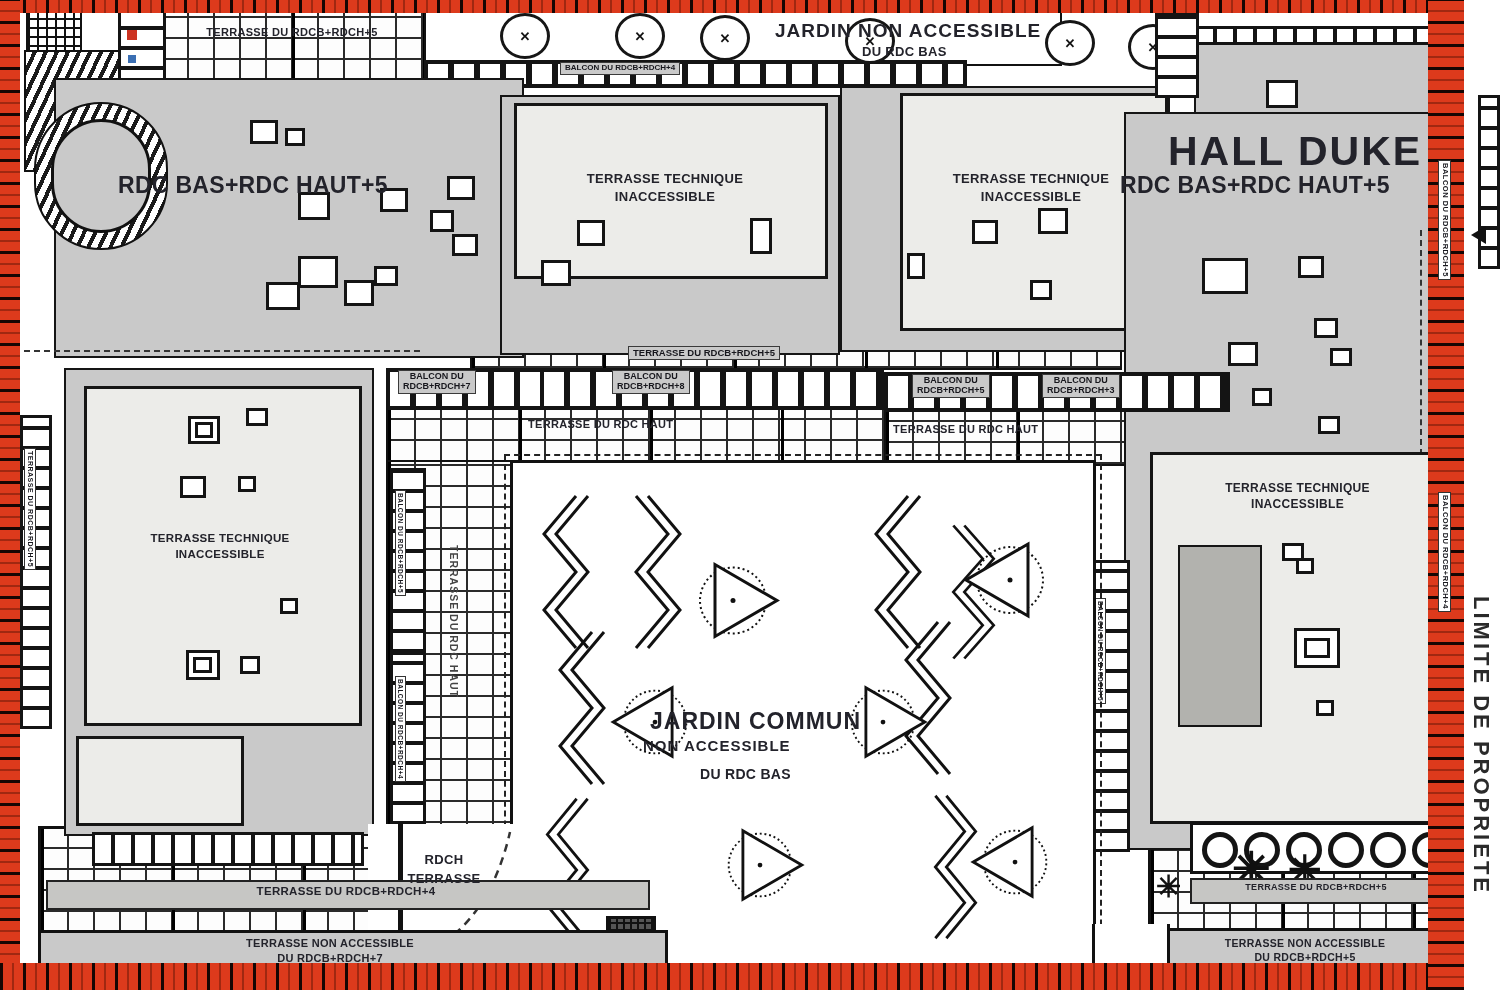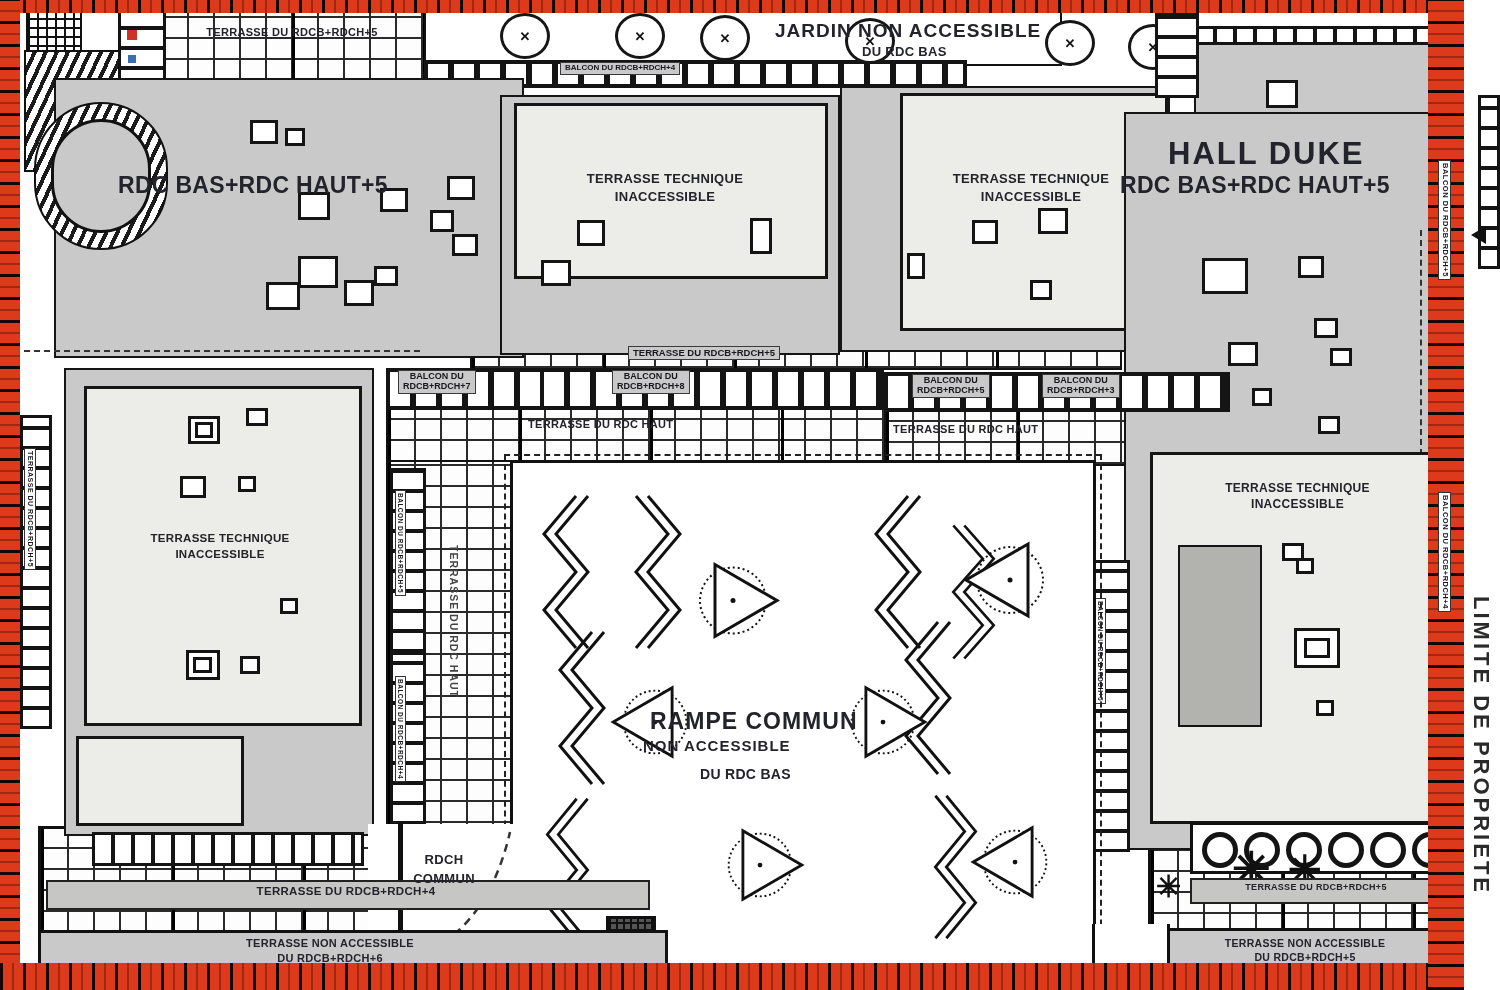--- a/index.html
+++ b/index.html
@@ -280,21 +280,21 @@
   <div class="vchip" style="left:1438px;top:160px;font-size:7.5px">BALCON DU RDCB+RDCH+5</div>
   <div class="vchip" style="left:1438px;top:492px;font-size:7.5px">BALCON DU RDCB+RDCH+4</div>
   <div class="a ladv" style="left:1478px;top:95px;width:16px;height:168px"></div>
   <div class="arrow-left" style="left:1462px;top:226px"></div>
 
   <div class="L C" style="left:158px;top:26px;width:268px;font-size:11px">TERRASSE DU RDCB+RDCH+5</div>
   <div class="L" style="left:775px;top:20px;font-size:19px;letter-spacing:1px">JARDIN NON ACCESSIBLE</div>
   <div class="L" style="left:862px;top:44px;font-size:13px">DU RDC BAS</div>
 
   <div class="L" style="left:118px;top:172px;font-size:23px">RDC BAS+RDC HAUT+5</div>
-  <div class="L" style="left:1168px;top:136px;font-size:31px;letter-spacing:2px">HALL DUKE</div>
+  <div class="L" style="left:1168px;top:128px;font-size:41px;letter-spacing:2px">HALL DUKE</div>
   <div class="L" style="left:1120px;top:172px;font-size:23px">RDC BAS+RDC HAUT+5</div>
 
   <div class="L C" style="left:520px;top:170px;width:290px;font-size:13px;line-height:18px">
     <span>TERRASSE TECHNIQUE</span><br>
     <span>INACCESSIBLE</span>
   </div>
   <div class="L C" style="left:896px;top:170px;width:270px;font-size:13px;line-height:18px">
     <span>TERRASSE TECHNIQUE</span><br>
     <span>INACCESSIBLE</span>
   </div>
@@ -305,32 +305,32 @@
   <div class="L C" style="left:1190px;top:480px;width:215px;font-size:12px;line-height:16px">
     <span>TERRASSE TECHNIQUE</span><br>
     <span>INACCESSIBLE</span>
   </div>
 
   <div class="chip" style="left:628px;top:346px;font-size:9.5px">TERRASSE DU RDCB+RDCH+5</div>
   <div class="L" style="left:528px;top:418px;font-size:11px">TERRASSE DU RDC HAUT</div>
   <div class="L" style="left:893px;top:423px;font-size:11px">TERRASSE DU RDC HAUT</div>
   <div class="L vt" style="left:448px;top:545px;font-size:10.5px;color:#444;letter-spacing:1px">TERRASSE DU RDC HAUT</div>
 
-  <div class="L" style="left:650px;top:708px;font-size:23px;letter-spacing:1px">RAMPE COMMUN</div>
+  <div class="L" style="left:650px;top:708px;font-size:23px;letter-spacing:1px">JARDIN COMMUN</div>
   <div class="L" style="left:643px;top:737px;font-size:15px;letter-spacing:1px">NON ACCESSIBLE</div>
   <div class="L" style="left:700px;top:766px;font-size:14px">DU RDC BAS</div>
 
   <div class="L C" style="left:398px;top:850px;width:92px;font-size:13px;line-height:19px">
     <span>RDCH</span><br>
-    <span>COMMUN</span>
+    <span>TERRASSE</span>
   </div>
   <div class="L C" style="left:46px;top:885px;width:600px;font-size:11.5px">TERRASSE DU RDCB+RDCH+4</div>
   <div class="L C" style="left:120px;top:936px;width:420px;font-size:11px;line-height:15px">
     <span>TERRASSE NON ACCESSIBLE</span><br>
-    <span>DU RDCB+RDCH+6</span>
+    <span>DU RDCB+RDCH+7</span>
   </div>
   <div class="L C" style="left:1190px;top:882px;width:252px;font-size:9px">TERRASSE DU RDCB+RDCH+5</div>
   <div class="L C" style="left:1175px;top:936px;width:260px;font-size:10.5px;line-height:14px">
     <span>TERRASSE NON ACCESSIBLE</span><br>
     <span>DU RDCB+RDCH+5</span>
   </div>
 
   <div class="L vt" style="left:1468px;top:596px;font-size:22px;letter-spacing:3px;color:#2a2a2a">LIMITE DE PROPRIETE</div>
 </div>
 

